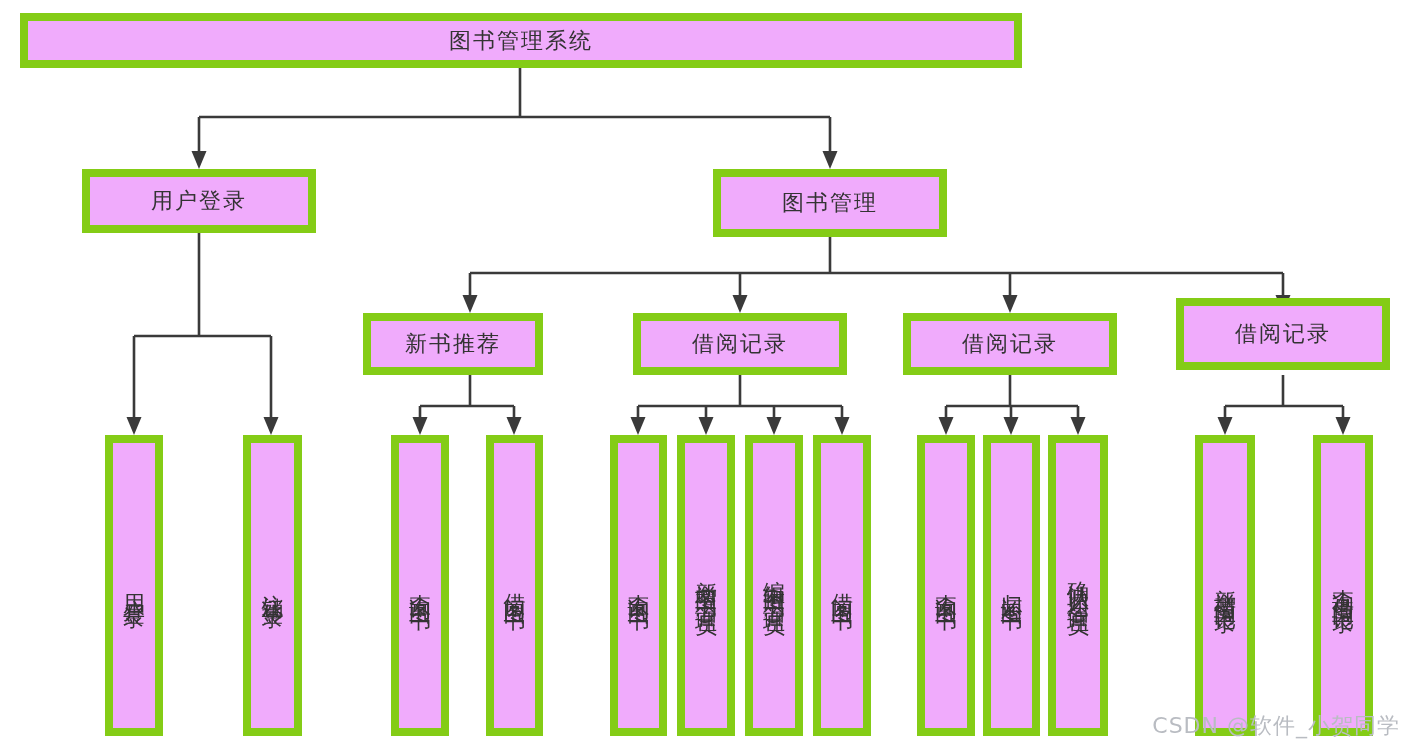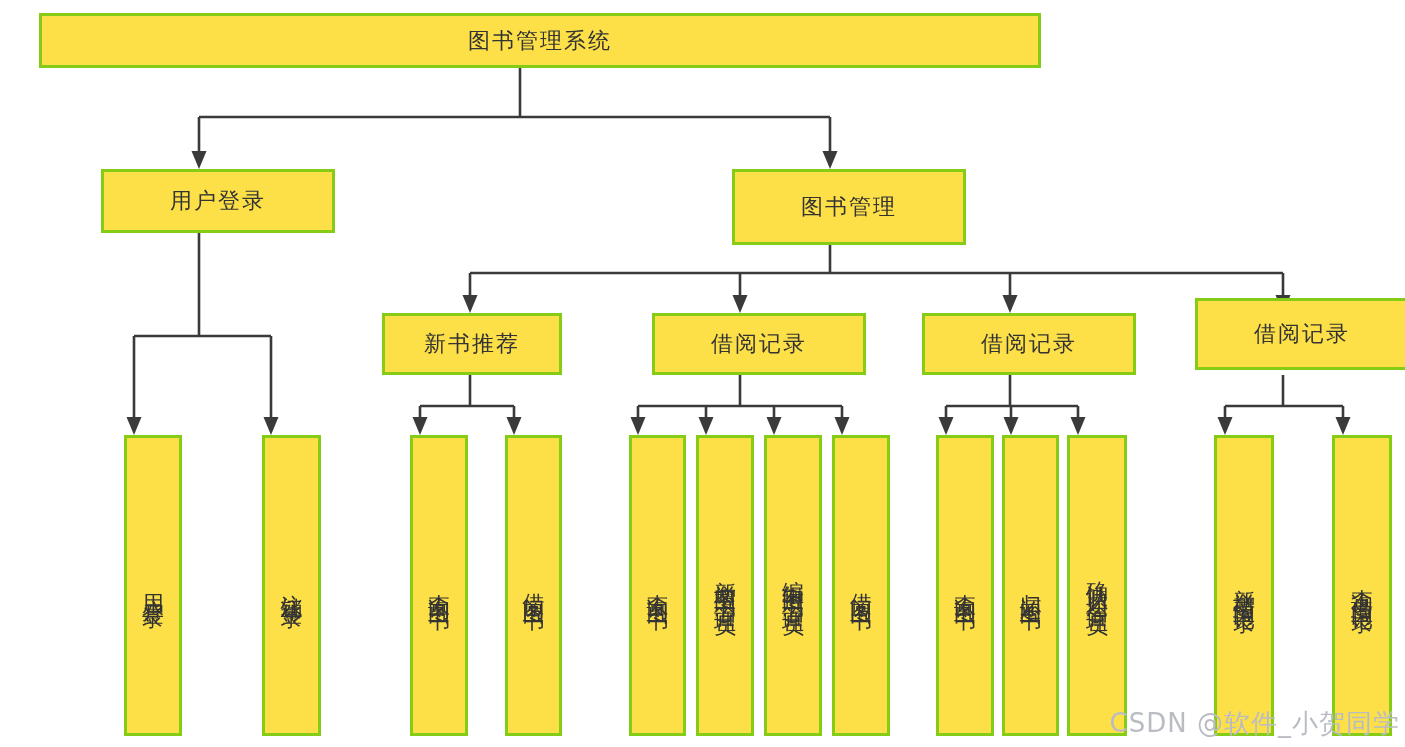--- a/index.html
+++ b/index.html
@@ -7,40 +7,39 @@
     position:relative;
     width:1405px;height:747px;
     background:#ffffff;
     font-family:"DejaVu Sans","Liberation Sans",sans-serif;
     overflow:hidden;
   }
   #wires{position:absolute;left:0;top:0;z-index:0;}
   .node{
     position:absolute;
     box-sizing:border-box;
-    border:3px solid #84cc16;
-    background:#fde047;
+    border:8px solid #84cc16;
+    background:#f0abfc;
     display:flex;align-items:center;justify-content:center;
     color:#333333;
     z-index:1;
-    margin-left:19px;
   }
   .hnode{font-size:22px;letter-spacing:2px;white-space:nowrap;}
   .leaf span{
     writing-mode:vertical-rl;
     text-orientation:mixed;
     font-size:22px;
     letter-spacing:5px;
     line-height:1;
     color:#333333;
   }
   .watermark{
     position:absolute;
     right:5px;bottom:6px;
-    font-size:26px;
+    font-size:22px;
     letter-spacing:1px;
     color:#b9bcc2;
     z-index:3;
     white-space:nowrap;
   }
 </style>
 </head>
 <body>
 
 <div id="canvas">
@@ -77,21 +76,21 @@
     <polygon points="1078,435 1070.5,417 1085.5,417" fill="#3a3a3a" stroke="none"></polygon>
 
     <path d="M1283,375 V406 M1225,406 H1343 M1225,406 V418 M1343,406 V418"></path>
     <polygon points="1225,435 1217.5,417 1232.5,417" fill="#3a3a3a" stroke="none"></polygon>
     <polygon points="1343,435 1335.5,417 1350.5,417" fill="#3a3a3a" stroke="none"></polygon>
   </svg>
 
   <div class="node hnode" style="left:20px;top:13px;width:1002px;height:55px">图书管理系统</div>
 
   <div class="node hnode" style="left:82px;top:169px;width:234px;height:64px">用户登录</div>
-  <div class="node hnode" style="left:713px;top:169px;width:234px;height:76px">图书管理</div>
+  <div class="node hnode" style="left:713px;top:169px;width:234px;height:68px">图书管理</div>
 
   <div class="node hnode" style="left:363px;top:313px;width:180px;height:62px">新书推荐</div>
   <div class="node hnode" style="left:633px;top:313px;width:214px;height:62px">借阅记录</div>
   <div class="node hnode" style="left:903px;top:313px;width:214px;height:62px">借阅记录</div>
   <div class="node hnode" style="left:1176px;top:298px;width:214px;height:72px">借阅记录</div>
 
   <div class="node leaf" style="left:105px;top:435px;width:58px;height:301px">
     <span>用户登录</span>
   </div>
   <div class="node leaf" style="left:243px;top:435px;width:59px;height:301px">

